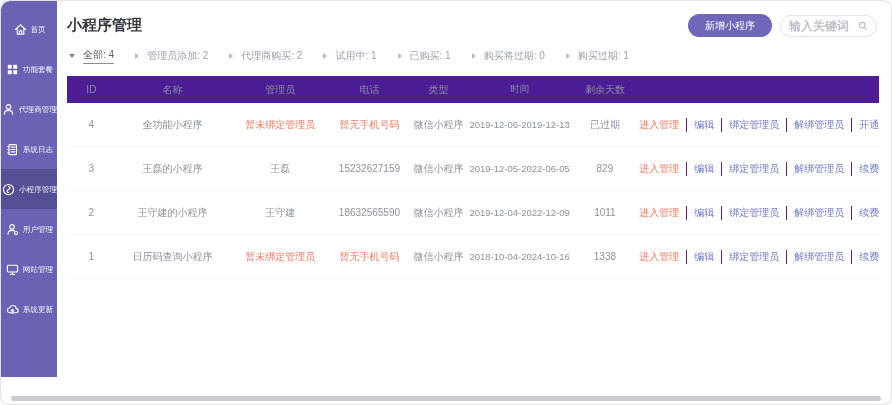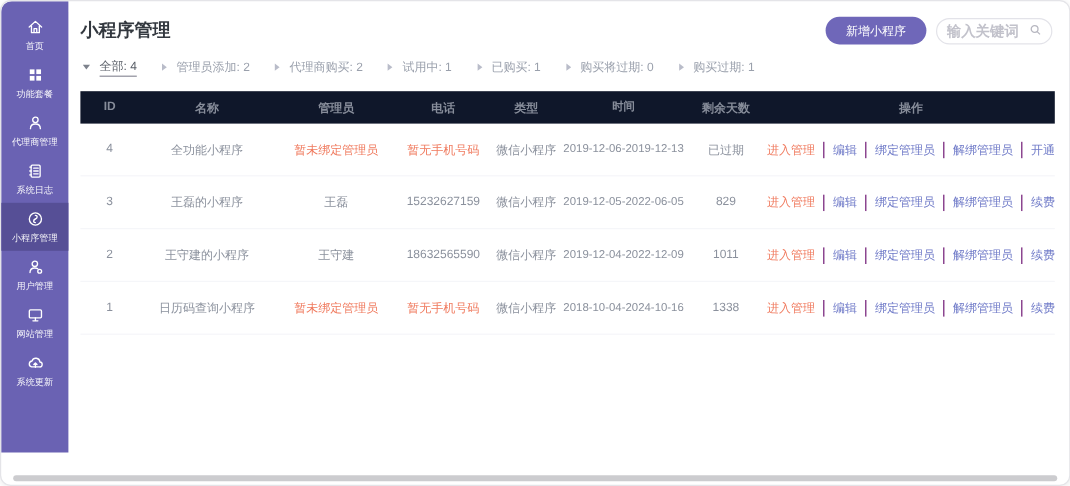--- a/index.html
+++ b/index.html
@@ -4,21 +4,21 @@
 <style>
   * { margin:0; padding:0; box-sizing:border-box; }
   body { background:#fff; font-family:"Liberation Sans","DejaVu Sans",sans-serif; }
   .frame { position:relative; width:892px; height:405px; background:#fff;
            border:1px solid #e4e4e8; border-radius:9px; overflow:hidden;
            box-shadow:0 1px 5px rgba(0,0,0,.08); }
   
   .sidebar { position:absolute; left:0; top:0; width:56px; height:376px;
              background:#6a62b3; border-top-left-radius:9px; display:flex;
              flex-direction:column; padding-top:8px; }
-  .side-item { width:56px; height:40px; display:flex; flex-direction:column;
+  .side-item { width:56px; height:40px; display:flex; flex-direction:row;
                align-items:center; justify-content:center; gap:2px;
                color:rgba(255,255,255,.93); cursor:pointer; }
   .side-item.active { background:#564f96; }
   .side-item .slabel { font-size:8px; letter-spacing:0; transform:scale(.95); white-space:nowrap; }
   .sicon { width:16px; height:16px; display:flex; align-items:center; justify-content:center; }
   .sicon svg { width:15px; height:15px; stroke:#fff; fill:none; stroke-width:1.2;
                stroke-linecap:round; stroke-linejoin:round; }
   
   .main { position:absolute; left:56px; top:0; right:0; bottom:0; padding:13px 10px 0 10px; }
   .topbar { display:flex; align-items:center; justify-content:space-between; }
@@ -40,21 +40,21 @@
   .filter .txt { padding-bottom:1px; }
   .filter.active { color:#5a5f68; }
   .filter.active .txt { border-bottom:1px solid #8d8d99; }
   .tri-r { width:0; height:0; border-top:3px solid transparent;
            border-bottom:3px solid transparent; border-left:4px solid #b9bcc9; }
   .tri-d { width:0; height:0; border-left:3.5px solid transparent;
            border-right:3.5px solid transparent; border-top:4px solid #7d828c; }
   
   .table { margin-top:12px; margin-left:0; margin-right:2px; }
   .thead, .trow { display:flex; align-items:center; }
-  .thead { background:#0f172a; height:27px; color:#878d9a; font-size:10px;font-weight:bold; }
+  .thead { background:#4c1d95; height:27px; color:#878d9a; font-size:10px; }
   .trow { height:44px; font-size:10px; color:#8b919d; border-bottom:1px solid #f5f6f9; }
   .cell { text-align:center; white-space:nowrap; overflow:hidden; }
   .c-id{width:6%} .c-name{width:14%} .c-admin{width:12.5%} .c-phone{width:9.5%}
   .c-type{width:7.5%} .c-time{width:12.5%; font-size:9.5px} .c-days{width:8.5%}
   .c-ops{width:29.5%}
   .warn { color:#f07a5e; }
   .ops { display:flex; justify-content:center; align-items:center; }
   .op { padding:0 7px; color:#6f7ac8; cursor:pointer; white-space:nowrap; }
   .op + .op { border-left:1px solid #701a75; }
   .op.primary { color:#f07a5e; }
@@ -194,21 +194,20 @@
 
     <div class="table">
       <div class="thead">
         <div class="cell c-id">ID</div>
         <div class="cell c-name">名称</div>
         <div class="cell c-admin">管理员</div>
         <div class="cell c-phone">电话</div>
         <div class="cell c-type">类型</div>
         <div class="cell c-time">时间</div>
         <div class="cell c-days">剩余天数</div>
-        <div class="cell c-ops">操作</div>
       </div>
 
       <div class="trow">
         <div class="cell c-id">4</div>
         <div class="cell c-name">全功能小程序</div>
         <div class="cell c-admin warn">暂未绑定管理员</div>
         <div class="cell c-phone warn">暂无手机号码</div>
         <div class="cell c-type">微信小程序</div>
         <div class="cell c-time">2019-12-06-2019-12-13</div>
         <div class="cell c-days">已过期</div>

